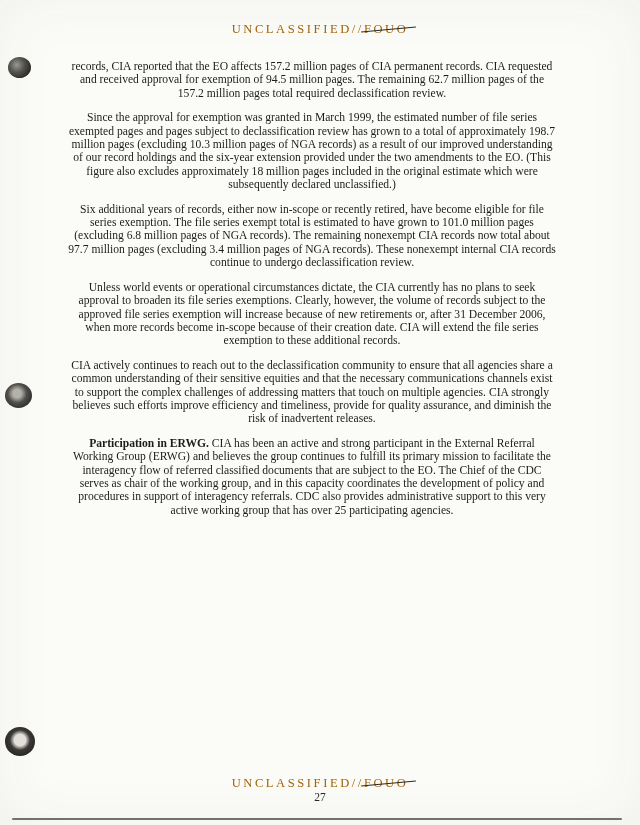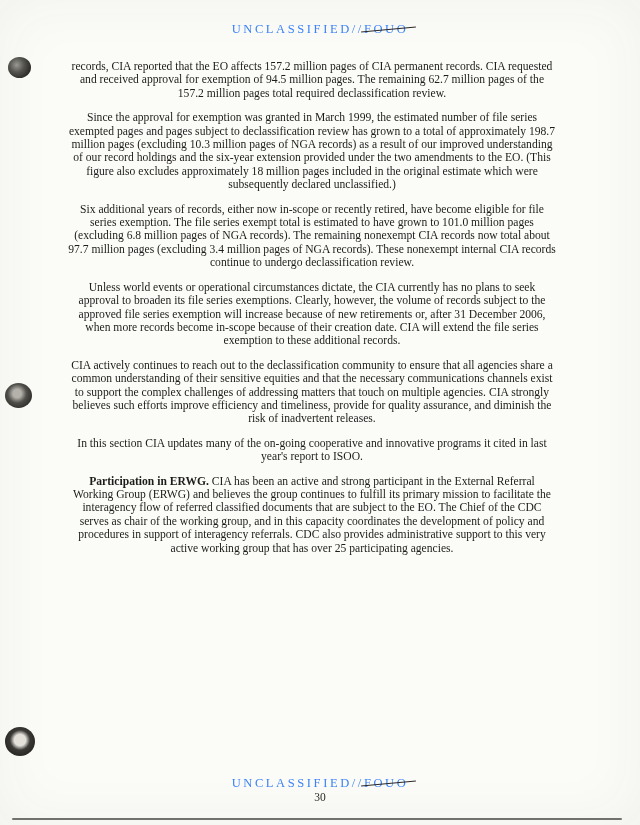--- a/index.html
+++ b/index.html
@@ -12,21 +12,21 @@
     overflow:hidden;
     font-family:"Liberation Serif","DejaVu Serif",serif;
     color:#1d1c1a;
   }
   
   .banner{
     position:absolute;left:0;right:0;
     text-align:center;
     font-size:12.5px;
     letter-spacing:2.6px;
-    color:#3b82f6;
+    color:#a16207;
     white-space:nowrap;
   }
   .banner-header{top:22px;}
   .banner-footer{top:776px;}
   .struck{position:relative;display:inline-block;}
   .struck::after{
     content:"";
     position:absolute;
     left:-3px;right:-8px;top:46%;
     border-top:1.6px solid #2a2927;
@@ -91,23 +91,22 @@
 
   <div class="content">
     <p>records, CIA reported that the EO affects 157.2 million pages of CIA permanent records. CIA requested and received approval for exemption of 94.5 million pages.  The remaining 62.7 million pages of the 157.2 million pages total required declassification review.</p>
     <p>Since the approval for exemption was granted in March 1999, the estimated number of file series exempted pages and pages subject to declassification review has grown to a total of approximately 198.7 million pages (excluding 10.3 million pages of NGA records) as a result of our improved understanding of our record holdings and the six-year extension provided under the two amendments to the EO. (This figure also excludes approximately 18 million pages included in the original estimate which were subsequently declared unclassified.)</p>
     <p>Six additional years of records, either now in-scope or recently retired, have become eligible for file series exemption. The file series exempt total is estimated to have grown to 101.0 million pages (excluding 6.8 million pages of NGA records).  The remaining nonexempt CIA records now total about 97.7 million pages (excluding 3.4 million pages of NGA records).  These nonexempt internal CIA records continue to undergo declassification review.</p>
     <p>Unless world events or operational circumstances dictate, the CIA currently has no plans to seek approval to broaden its file series exemptions.  Clearly, however, the volume of records subject to the approved file series exemption will increase because of new retirements or, after 31 December 2006, when more records become in-scope because of their creation date. CIA will extend the file series exemption to these additional records.</p>
 
 
 
     <p>CIA actively continues to reach out to the declassification community to ensure that all agencies share a common understanding of their sensitive equities and that the necessary communications channels exist to support the complex challenges of addressing matters that touch on multiple agencies. CIA strongly believes such efforts improve efficiency and timeliness, provide for quality assurance, and diminish the risk of inadvertent releases.</p>
-    <p>In this section CIA updates many of the on-going cooperative and innovative programs it cited in last year's report to ISOO.</p>
     <p><span class="lead">Participation in ERWG.</span> <span>CIA has been an active and strong participant in the External Referral Working Group (ERWG) and believes the group continues to fulfill its primary mission to facilitate the interagency flow of referred classified documents that are subject to the EO.  The Chief of the CDC serves as chair of the working group, and in this capacity coordinates the development of policy and procedures in support of interagency referrals.  CDC also provides administrative support to this very active working group that has over 25 participating agencies.</span></p>
   </div>
 
   <div class="banner banner-footer"><span>UNCLASSIFIED//</span><span class="struck">FOUO</span></div>
 
-  <div class="page-number">30</div>
+  <div class="page-number">27</div>
 
   <div class="scan-line"></div>
 
 </div>
 
 </body></html>

